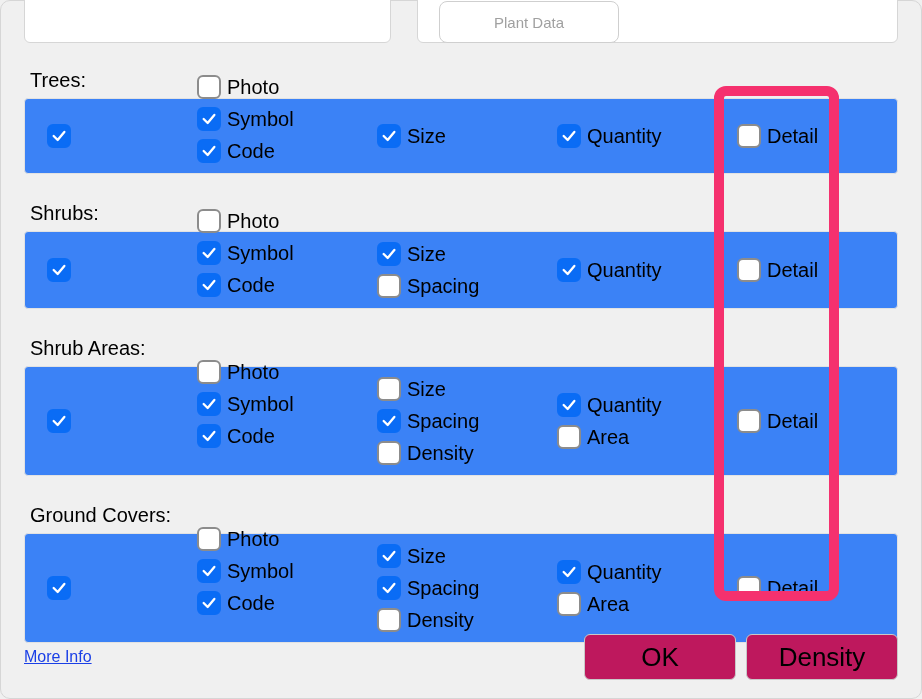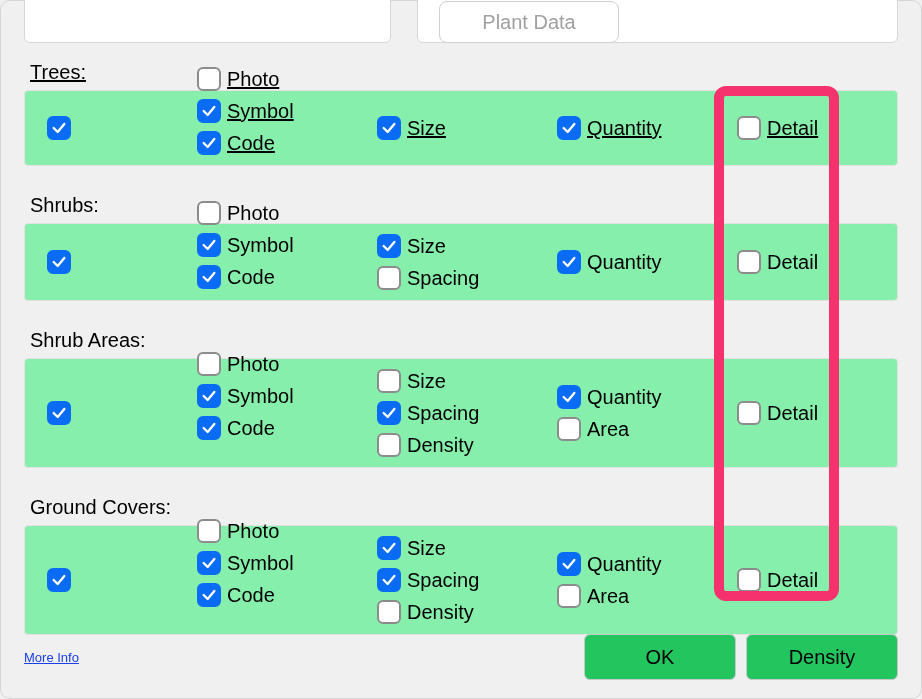--- a/index.html
+++ b/index.html
@@ -45,46 +45,46 @@
   .plant-data-btn {
     position: absolute;
     top: 0px;
     left: 438px;
     width: 180px;
     height: 42px;
     background: #fff;
     border: 1px solid #cfcfcf;
     border-radius: 8px;
     color: #a0a0a0;
-    font-size: 20px;
+    font-size: 15px;
     display: flex;
     align-items: center;
     justify-content: center;
     box-sizing: border-box;
   }
 
   
   .sections {
     position: absolute;
     top: 60px;
     left: 23px;
     right: 23px;
   }
   .section {
     position: relative;
     margin-top: 28px;
   }
-  .section:first-child { margin-top: 0; text-decoration: underline; }
+  .section:first-child { margin-top: 8px; }
   .section-label {
     font-size: 20px;
     margin-bottom: 6px;
     padding-left: 6px;
   }
   .section-body {
-    background: #86efac;
+    background: #3b82f6;
     border: 1px solid #e2e2e2;
     border-radius: 4px;
     padding: 8px 10px 8px 10px;
     display: flex;
     align-items: center;
   }
   .col {
     display: flex;
     flex-direction: column;
     gap: 4px;
@@ -144,34 +144,34 @@
     left: 23px;
     right: 23px;
     bottom: 18px;
     display: flex;
     align-items: center;
     justify-content: space-between;
   }
   .more-info {
     color: #1a3fe6;
     text-decoration: underline;
-    font-size: 13px;
+    font-size: 16px;
     cursor: pointer;
   }
   .btn-row {
     display: flex;
     gap: 10px;
   }
   .btn {
     width: 150px;
     height: 44px;
-    background: #22c55e;
+    background: #be185d;
     border: 1px solid #c9c9c9;
     border-radius: 6px;
-    font-size: 20px;
+    font-size: 26px;
     display: flex;
     align-items: center;
     justify-content: center;
     cursor: pointer;
   }
 </style>
 </head>
 <body>
 
 <div class="dialog">

